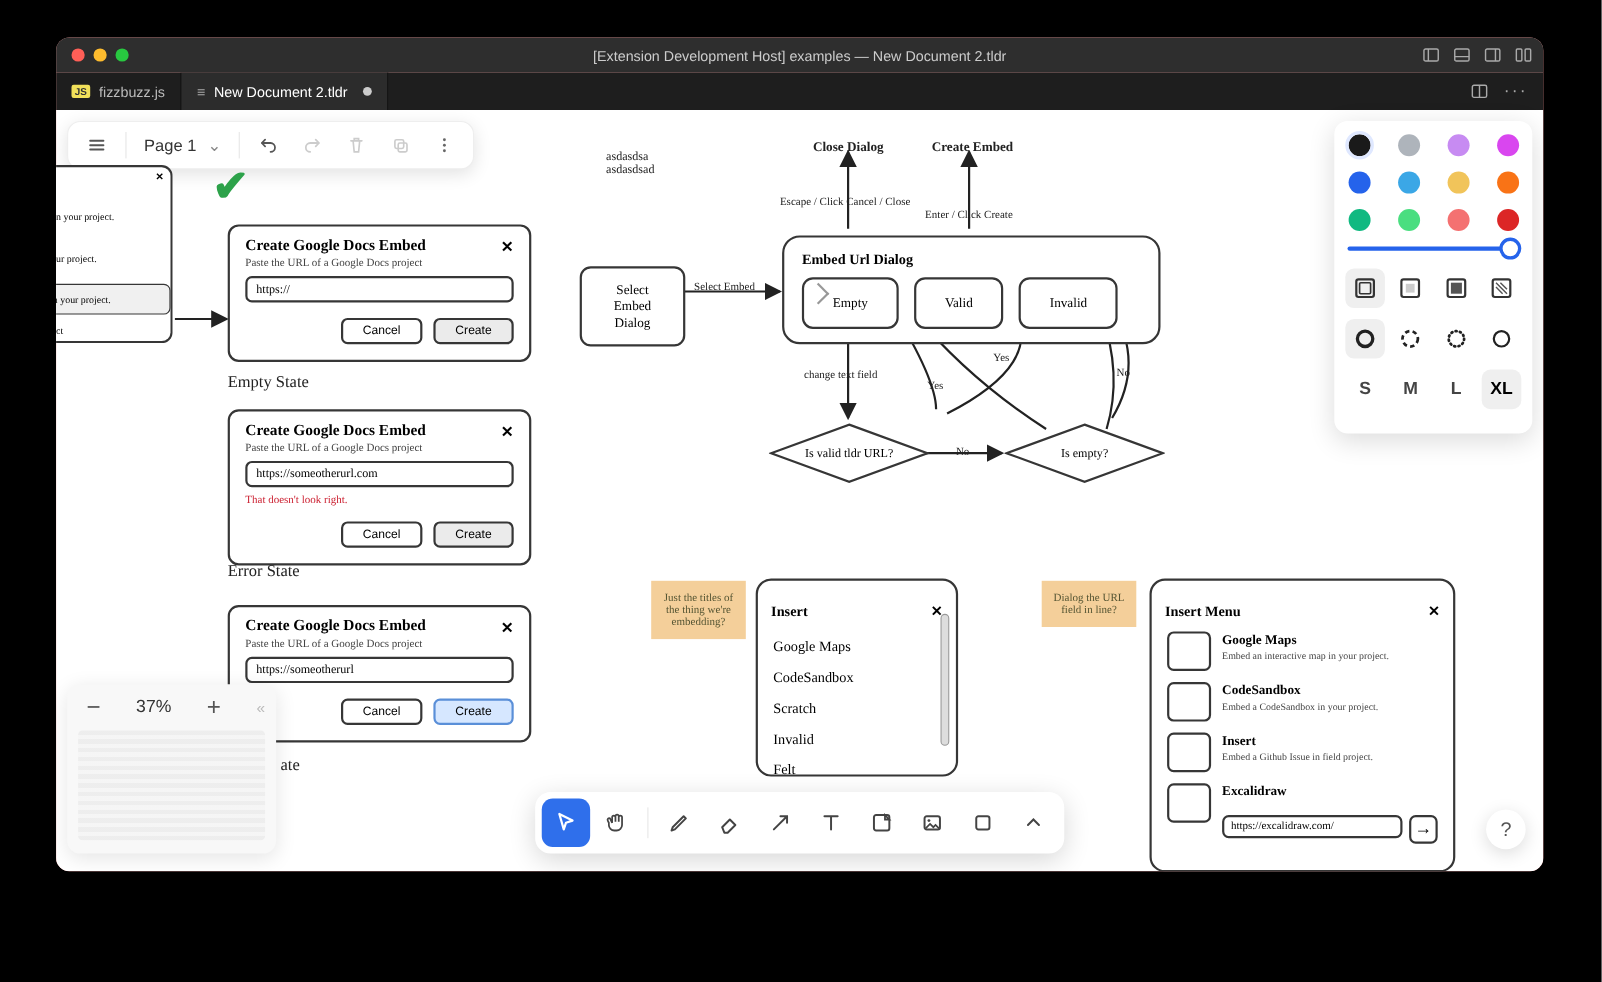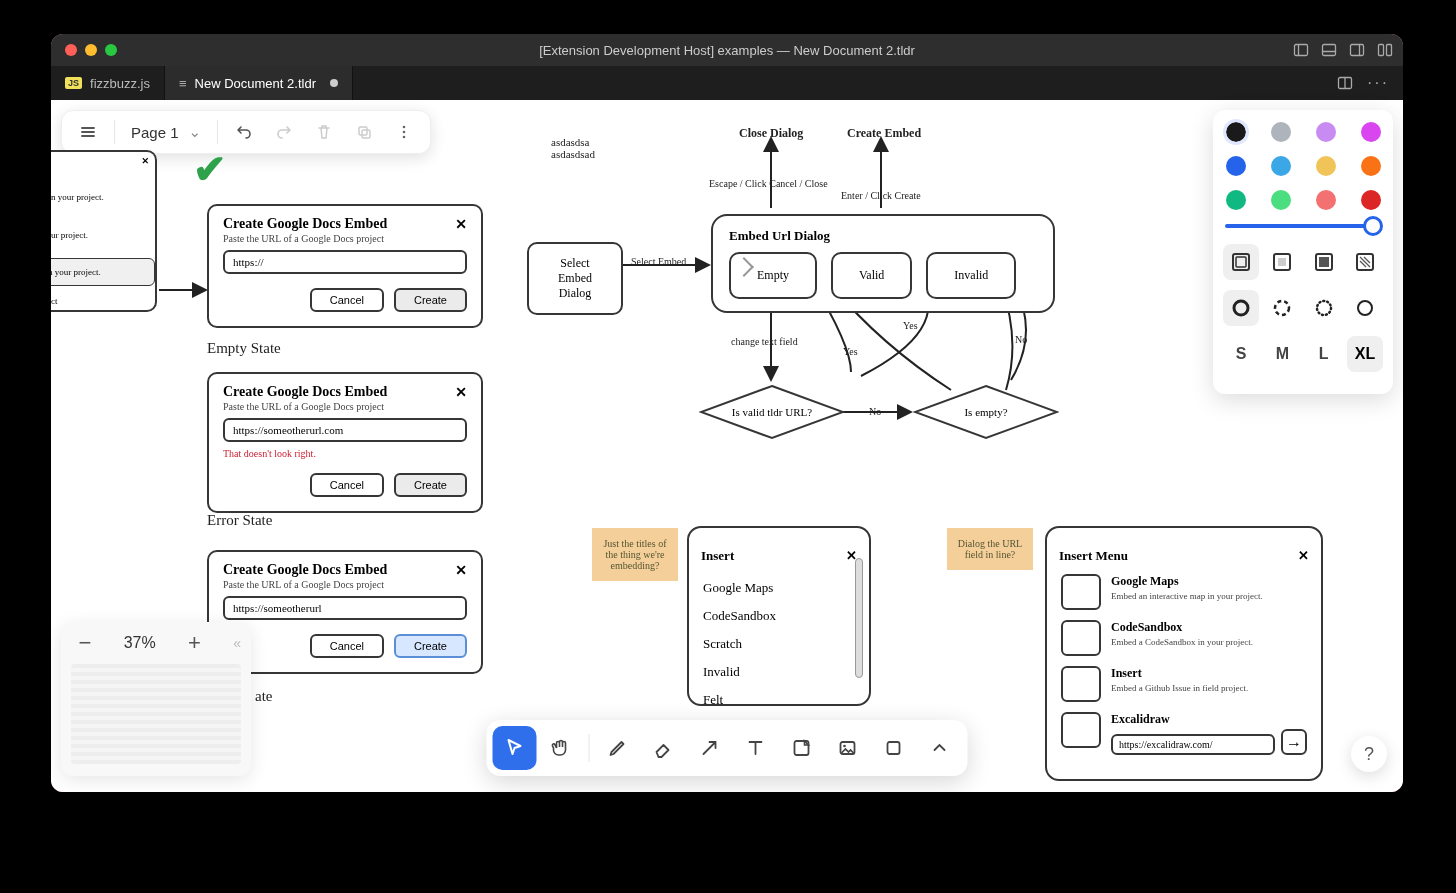--- a/index.html
+++ b/index.html
@@ -84,21 +84,21 @@
 
 .insert-panel { position: absolute; border: 2px solid #363636; border-radius: 14px; background: #fff; font-family: "Comic Sans MS", cursive; }
 .insert-hdr { display: flex; justify-content: space-between; padding: 20px 12px 4px; font-weight: 700; font-size: 13px; }
 .insert-list { padding: 6px 14px 14px; }
 .insert-item { font-size: 13px; padding: 6px 0; }
 .scroll-thumb { position: absolute; right: 6px; top: 30px; width: 8px; height: 120px; background: #ddd; border: 1px solid #999; border-radius: 4px; }
 .insert-card { display: flex; gap: 10px; margin-bottom: 10px; align-items: flex-start; }
 .insert-thumb { width: 40px; height: 36px; border: 2px solid #363636; border-radius: 6px; flex-shrink: 0; }
 .insert-meta h4 { font-size: 12px; font-weight: 700; margin-bottom: 2px; }
 .insert-meta p { font-size: 9px; color: #444; }
-.insert-url-row { display: flex; gap: 6px; align-items: flex-end; margin-top: 2px; }
+.insert-url-row { display: flex; gap: 6px; align-items: flex-start; margin-top: 14px; }
 .insert-url-row input { flex: 1; border: 2px solid #363636; border-radius: 6px; padding: 3px 6px; font-size: 10px; font-family: inherit; }
 .go-btn { width: 26px; height: 26px; border: 2px solid #363636; border-radius: 6px; display: flex; align-items: center; justify-content: center; font-weight: 900; cursor: pointer; }
 
 .checkmark { position: absolute; color: #2da24a; font-size: 40px; font-weight: 900; }
 
 .clip-left { position: absolute; border: 2px solid #363636; border-radius: 10px; background: #fff; font-family: "Comic Sans MS", cursive; padding: 10px 8px 10px 4px; font-size: 9px; }
 .clip-left .close-x { position: absolute; right: 6px; top: 4px; }
 
 .flow-big { position: absolute; border: 2px solid #363636; border-radius: 16px; background: #fff; padding: 12px 16px; font-family: "Comic Sans MS", cursive; }
 .flow-big-title { font-size: 13px; font-weight: 700; margin-bottom: 8px; }

